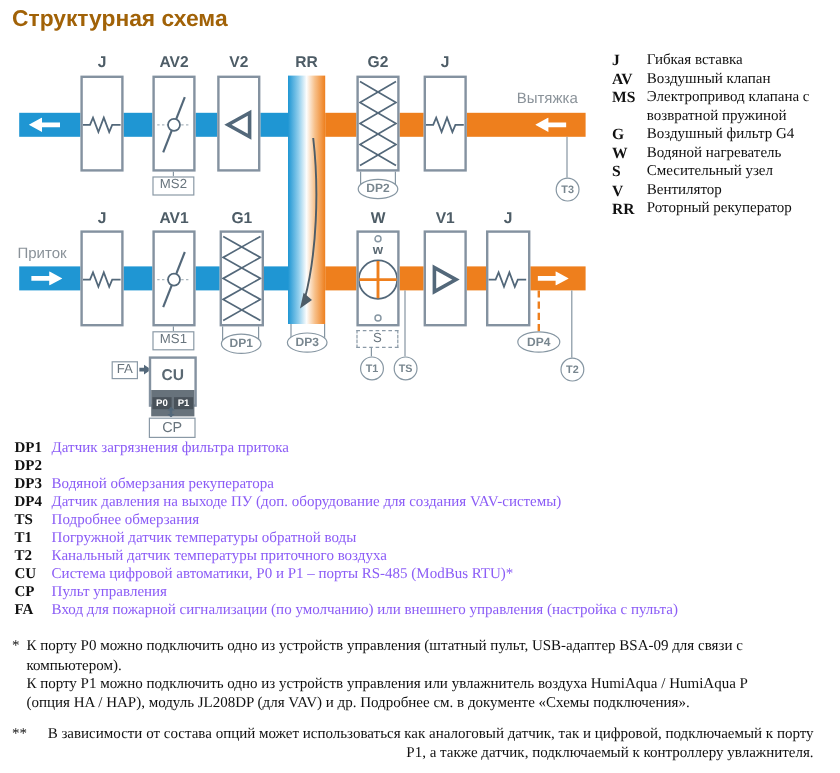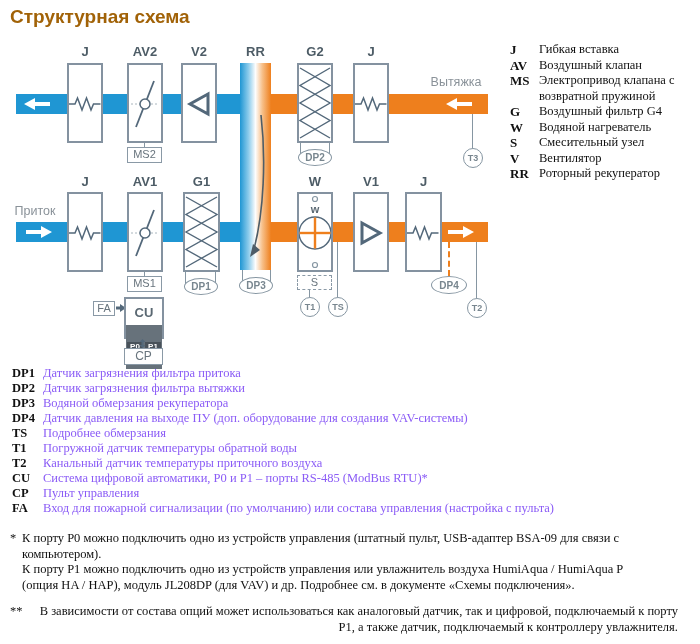--- a/index.html
+++ b/index.html
@@ -23,21 +23,21 @@
        color:#78868f;font-size:10px;font-weight:bold;display:flex;align-items:center;
        justify-content:center;z-index:5;box-sizing:border-box;}
   .vline{width:0;border-left:1.5px solid #8696a2;z-index:2;}
   .odash{width:0;border-left:2px dashed #ee7f1d;z-index:2;}
   .bracket{border-left:1.5px solid #8696a2;border-right:1.5px solid #8696a2;
            border-bottom:1.5px solid #8696a2;z-index:2;}
   .rr-col{background:linear-gradient(90deg,#1f96d3 0%,#8fcdec 28%,#fdfdfd 50%,#f7c08a 72%,#ee7f1d 100%);z-index:4;}
   .cu-top{height:26px;display:flex;align-items:center;justify-content:center;
           font-size:13px;font-weight:bold;color:#5a6872;}
   .cu-ports{height:12px;background:#67727b;display:flex;justify-content:space-between;
-            align-items:center;padding:16px 1px;}
+            align-items:center;padding:5px 1px;}
   .port{background:#49525a;color:#fff;font-size:8px;font-weight:bold;width:16px;
         text-align:center;line-height:10px;}
   .wletter{font-size:11px;font-weight:bold;color:#5a6872;text-align:center;z-index:4;}
   
   .legend{left:510px;top:42px;width:192px;font-family:"Liberation Serif",serif;}
   .lrow{display:flex;line-height:15.5px;}
   .lkey{width:29px;font-weight:bold;font-size:13px;color:#111;flex:none;}
   .ltxt{font-size:12.5px;color:#111;width:163px;}
   .notes{left:12px;top:366px;width:680px;font-family:"Liberation Serif",serif;}
   .nrow{display:flex;line-height:15px;}
@@ -268,21 +268,20 @@
       </div>
   </div>
 
   <div class="abs notes">
     <div class="nrow">
         <span class="nkey">DP1</span>
         <span class="ntxt">Датчик загрязнения фильтра притока</span>
       </div>
     <div class="nrow">
         <span class="nkey">DP2</span>
-        <span class="ntxt">Датчик загрязнения фильтра вытяжки</span>
       </div>
     <div class="nrow">
         <span class="nkey">DP3</span>
         <span class="ntxt">Водяной обмерзания рекуператора</span>
       </div>
     <div class="nrow">
         <span class="nkey">DP4</span>
         <span class="ntxt">Датчик давления на выходе ПУ (доп. оборудование для создания VAV-системы)</span>
       </div>
     <div class="nrow">
@@ -300,21 +299,21 @@
     <div class="nrow">
         <span class="nkey">CU</span>
         <span class="ntxt">Система цифровой автоматики, P0 и P1 – порты RS-485 (ModBus RTU)*</span>
       </div>
     <div class="nrow">
         <span class="nkey">CP</span>
         <span class="ntxt">Пульт управления</span>
       </div>
     <div class="nrow">
         <span class="nkey">FA</span>
-        <span class="ntxt">Вход для пожарной сигнализации (по умолчанию) или состава управления (настройка с пульта)</span>
+        <span class="ntxt">Вход для пожарной сигнализации (по умолчанию) или внешнего управления (настройка с пульта)</span>
       </div>
   </div>
 
   <div class="abs footnote" style="left:10px;top:531px;width:682px;">
     <span class="fmark" style="width:12px;">*</span>
     <div class="fbody" style="width:630px;">
       <p>К порту P0 можно подключить одно из устройств управления (штатный пульт, USB-адаптер BSA-09 для связи с компьютером).</p>
       <p>К порту P1 можно подключить одно из устройств управления или увлажнитель воздуха HumiAqua / HumiAqua P (опция HA / HAP), модуль JL208DP (для VAV) и др. Подробнее см. в документе «Схемы подключения».</p>
     </div>
   </div>

